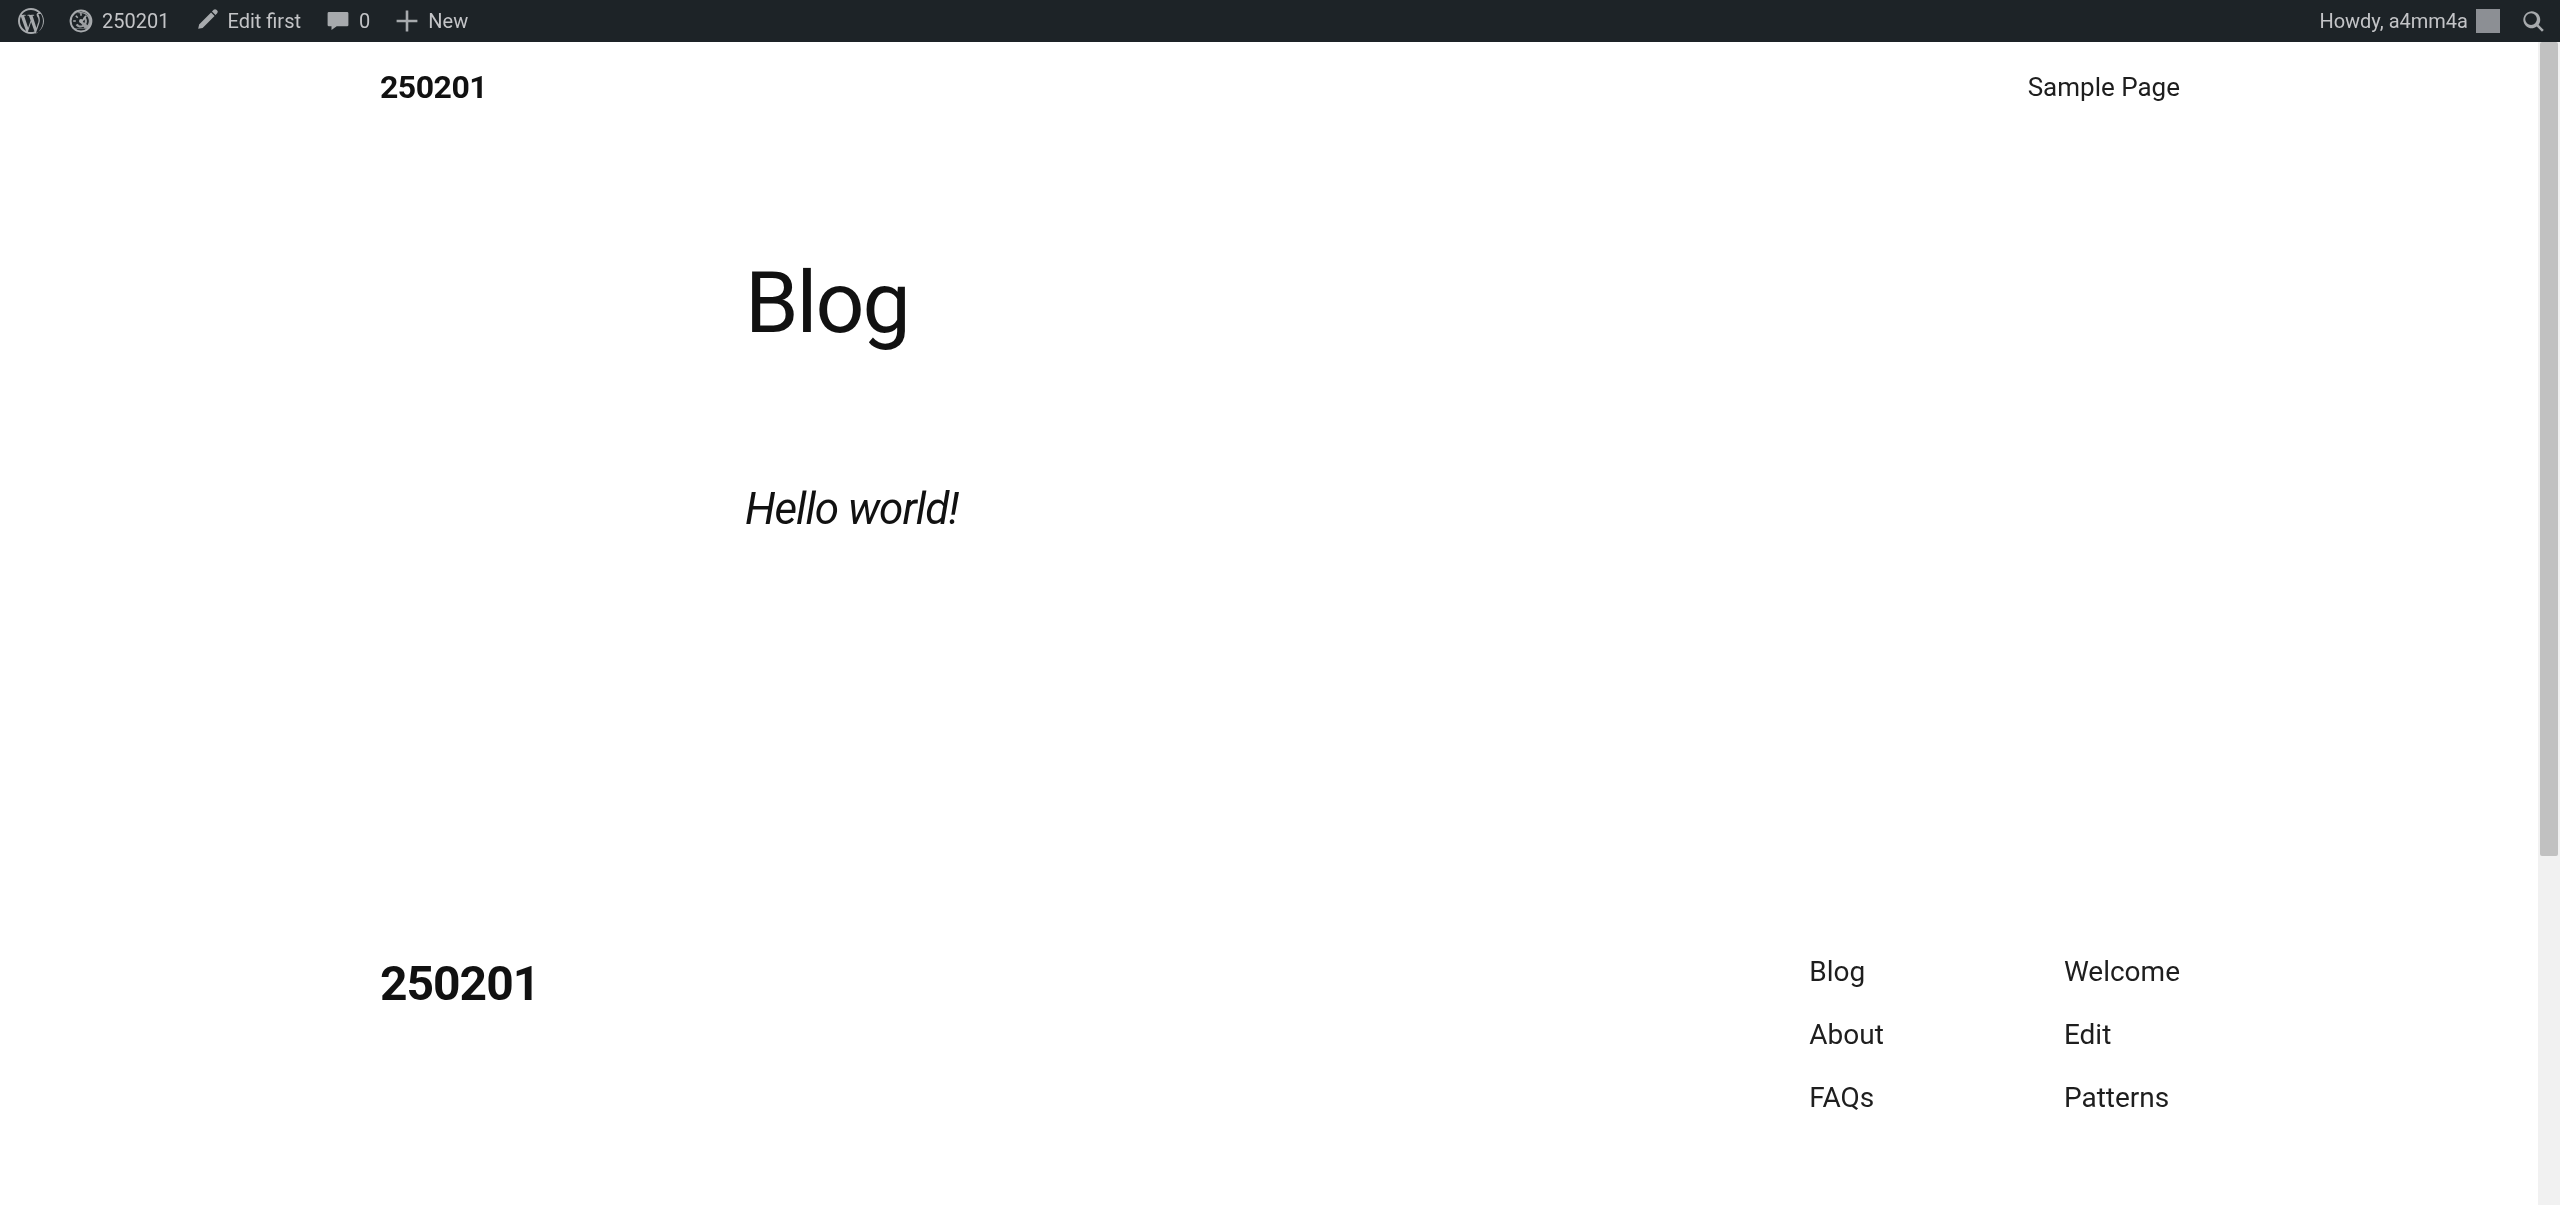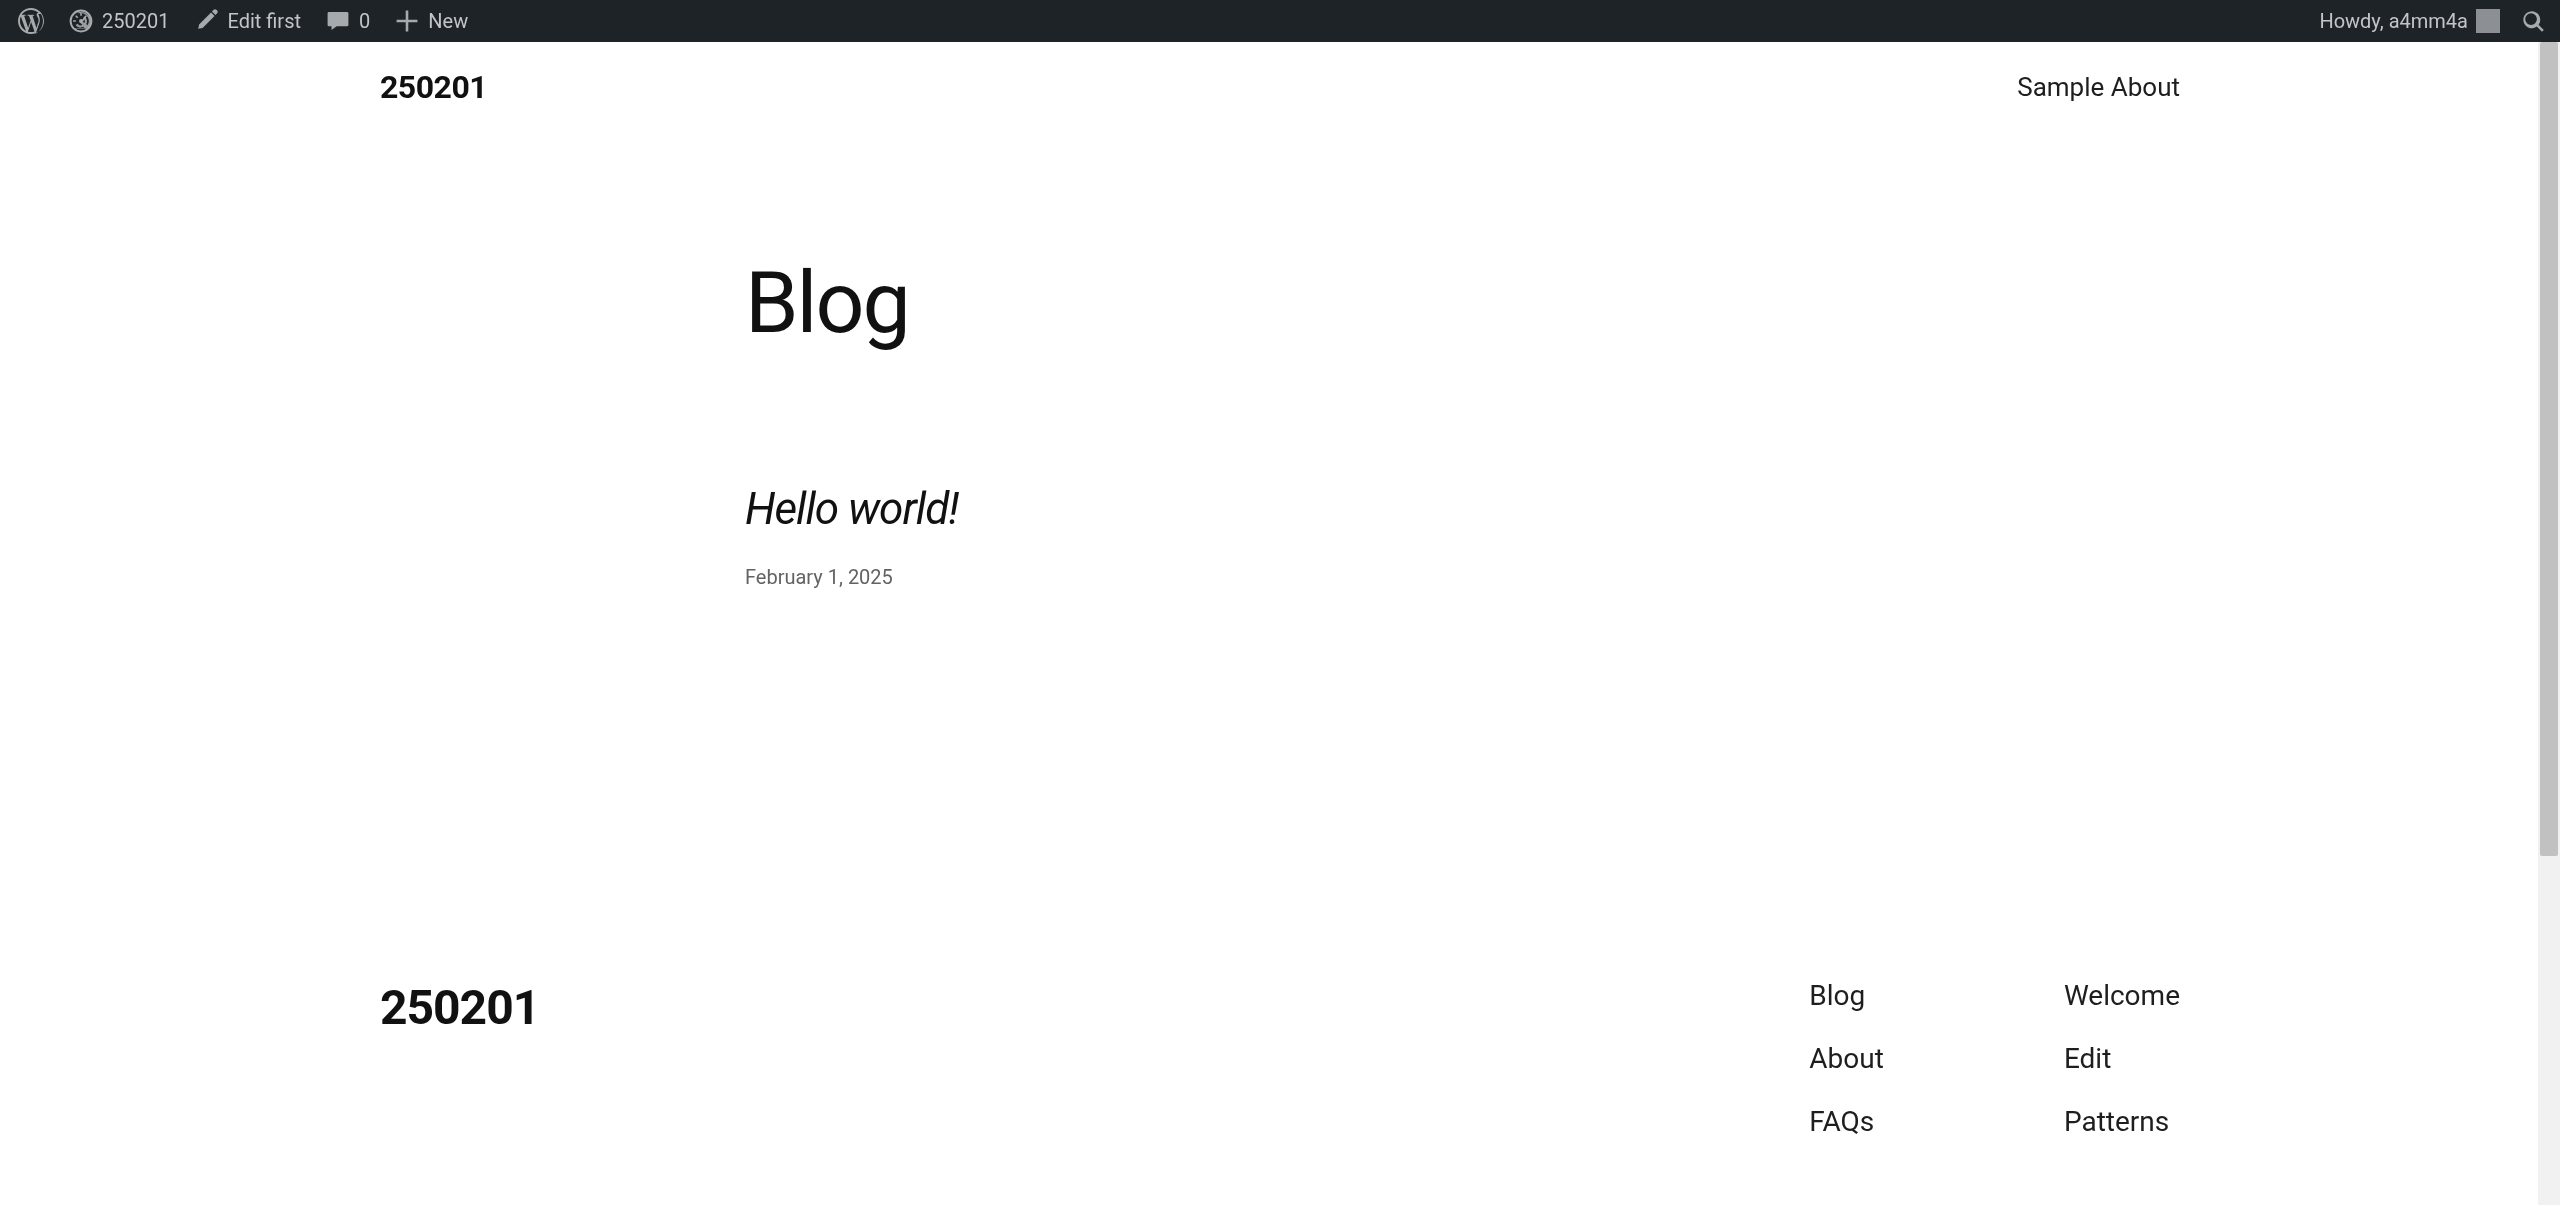--- a/index.html
+++ b/index.html
@@ -96,30 +96,29 @@
           </svg>
       </span>
     </div>
   </div>
 </div>
 
 <div class="page-wrap">
   <header class="site-header">
     <a class="site-title-top">250201</a>
     <nav>
-      <a class="nav-link">Sample About</a>
+      <a class="nav-link">Sample Page</a>
     </nav>
   </header>
 
   <main class="content">
     <h1 class="blog-heading">Blog</h1>
 
     <article>
       <h2 class="post-title">Hello world!</h2>
-      <div class="post-date">February 1, 2025</div>
     </article>
   </main>
 
   <footer class="site-footer">
     <div class="footer-title">250201</div>
     <div class="footer-nav">
       <div class="footer-col">
         <a class="footer-link">Blog</a>
         <a class="footer-link">About</a>
         <a class="footer-link">FAQs</a>

